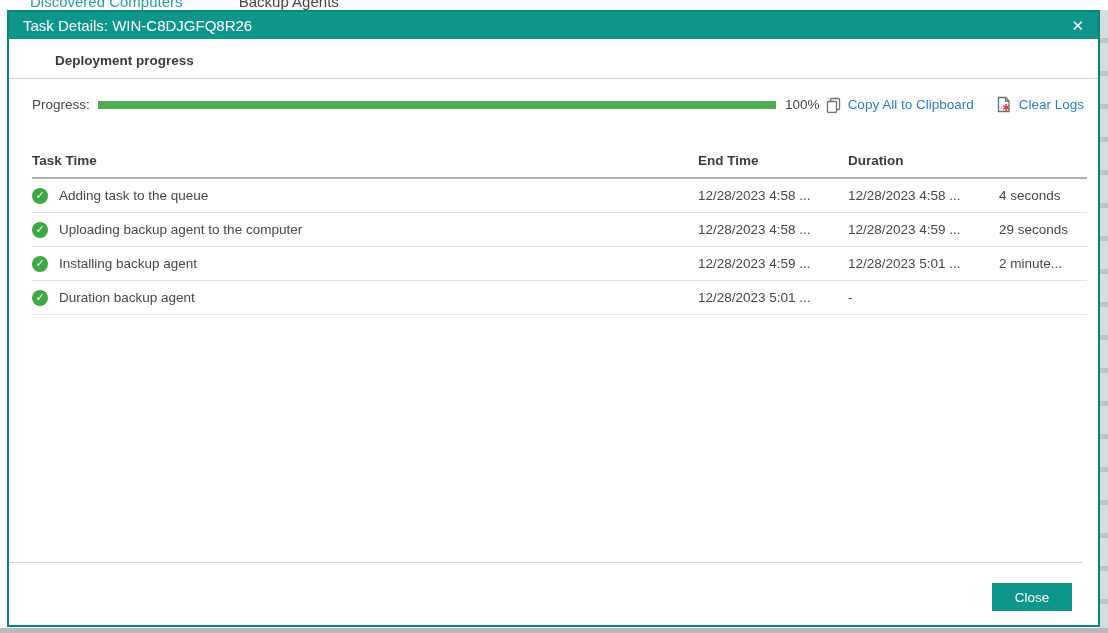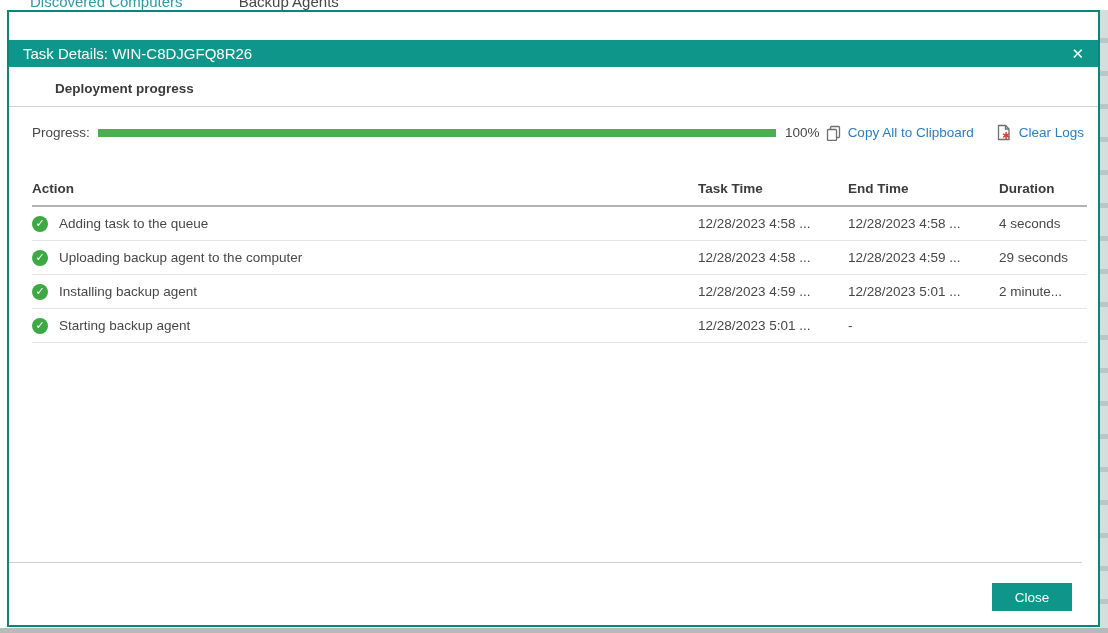--- a/index.html
+++ b/index.html
@@ -17,21 +17,21 @@
   .bg-tab.active{color:#2e9aa6;margin-right:52px;}
   .bg-tab.inactive{color:#474747;}
   .bg-right-strip{position:absolute;top:10px;right:0;width:8px;bottom:5px;
     background:repeating-linear-gradient(#d4dedd 0 28px,#b9c8c6 28px 33px);}
   .bg-bottom-strip{position:absolute;left:0;right:0;bottom:0;height:5px;background:#b9b9b9;}
 
   
   .modal{position:absolute;left:7px;top:10px;width:1093px;height:617px;
     background:#ffffff;border:2px solid var(--teal-border);box-sizing:border-box;}
   .modal-header{height:27px;background:var(--teal);display:flex;align-items:center;
-    padding:0 10px 0 14px;margin-top:28px;}
+    padding:0 10px 0 14px;}
   .modal-title{color:#ffffff;font-size:15px;flex:1;}
   .modal-close{color:#ffffff;font-size:15px;line-height:1;cursor:pointer;padding:2px 4px;}
   .section-title{margin:14px 0 10px 15px;font-size:13.5px;font-weight:bold;color:#3b3b3b;padding-left:31px;}
   .section-divider{border:none;border-top:1px solid #d2d2d2;margin:0;}
 
   
   .progress-row{display:flex;align-items:center;margin:17px 14px 0 15px;}
   .progress-label{font-size:13.5px;color:#474747;margin-right:8px;margin-left:8px;}
   .progress-track{flex:1;height:8px;background:#e8e8e8;position:relative;margin-right:9px;}
   .progress-fill{position:absolute;left:0;top:0;bottom:0;background:var(--green);}
@@ -105,21 +105,20 @@
           <path d="M9.5 1.5 v3.5 h3.5" fill="none" stroke="#6f6f6f" stroke-width="1.3"></path>
           <text x="6.3" y="15.2" font-size="9.5" font-weight="bold" fill="#d6413b">✱</text>
         </svg>
       </span>
       <span>Clear Logs</span>
     </span>
   </div>
 
   <div class="task-table">
     <div class="t-row t-head">
-      <span class="t-cell">Action</span>
       <span class="t-cell">Task Time</span>
       <span class="t-cell">End Time</span>
       <span class="t-cell">Duration</span>
     </div>
     <div class="t-body">
     <div class="t-row">
       <span class="t-cell cell-action">
         <span class="status-ic">✓</span>
         <span>Adding task to the queue</span>
       </span>
@@ -144,21 +143,21 @@
         <span>Installing backup agent</span>
       </span>
       <span class="t-cell">12/28/2023 4:59 ...</span>
       <span class="t-cell">12/28/2023 5:01 ...</span>
       <span class="t-cell">2 minute...</span>
     </div>
 
     <div class="t-row">
       <span class="t-cell cell-action">
         <span class="status-ic">✓</span>
-        <span>Starting backup agent</span>
+        <span>Duration backup agent</span>
       </span>
       <span class="t-cell">12/28/2023 5:01 ...</span>
       <span class="t-cell">-</span>
       <span class="t-cell"></span>
     </div>
   </div>
   </div>
 
   <div class="modal-footer">
     <button class="close-btn">Close</button>

